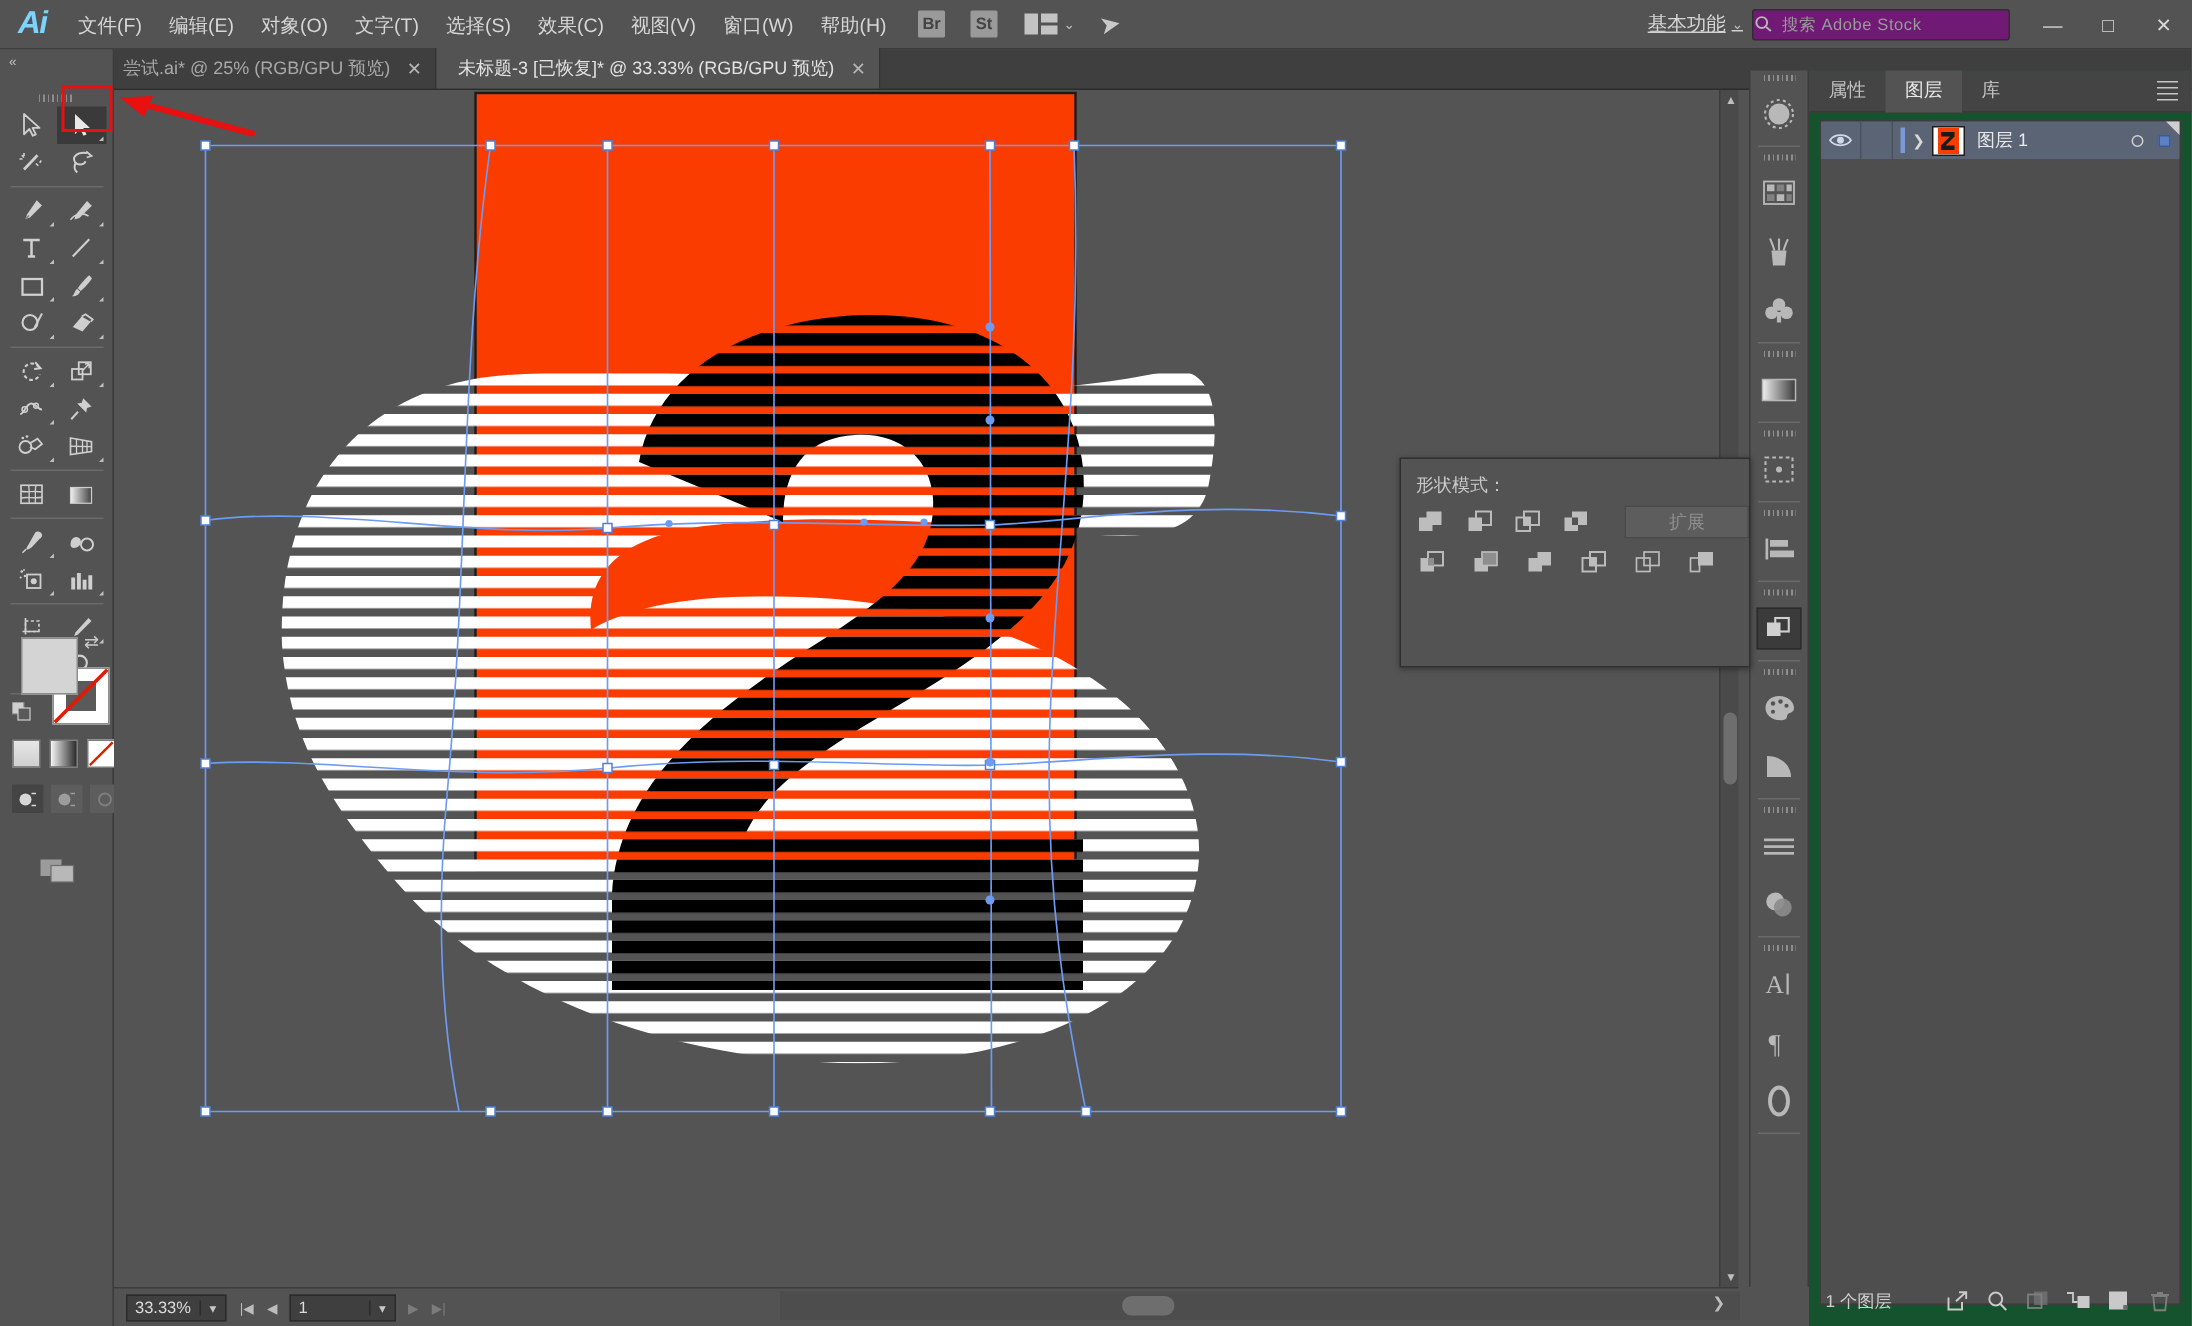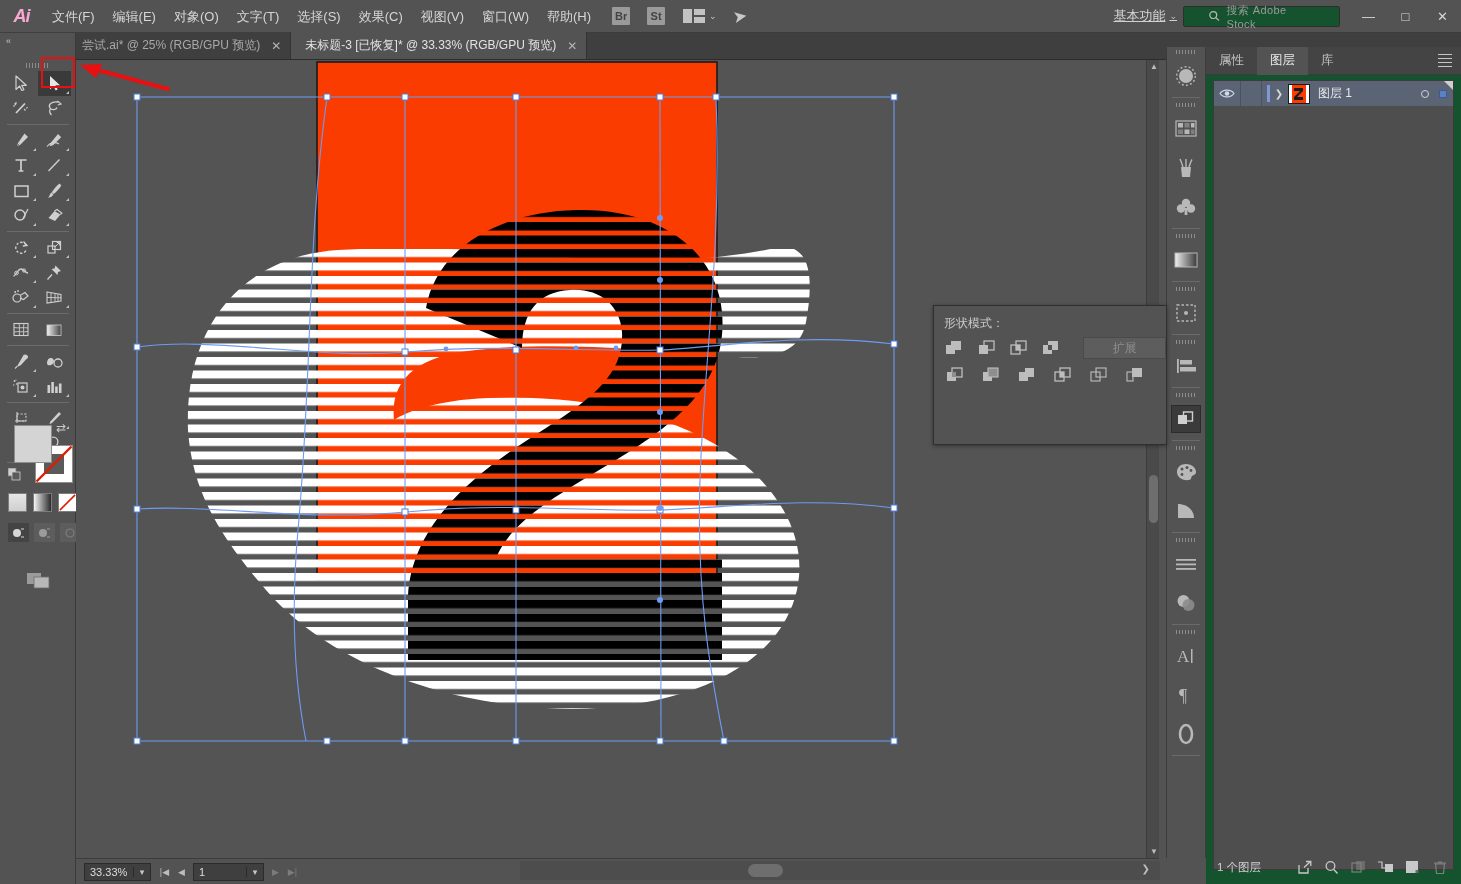--- a/index.html
+++ b/index.html
@@ -14,43 +14,43 @@
   .app { position:relative; width:1461px; height:884px; }
 
   
   .menubar {
     position:absolute; left:0; top:0; width:1461px; height:33px;
     background:#535353; display:flex; align-items:center;
     border-bottom:1px solid #3c3c3c;
   }
   .ai-logo {
     width:43px; height:33px; display:flex; align-items:center; justify-content:center;
-    color:#f9a8d4; font-size:18px; font-weight:bold; font-style:italic;
+    color:#7dd3fc; font-size:21px; font-weight:bold; font-style:italic;
     letter-spacing:-1px;
   }
   .menu-item {
     padding:0 9px; height:33px; line-height:33px; font-size:13px; color:#d6d6d6;
     white-space:nowrap; cursor:default;
   }
   .mb-spacer { flex:1; }
   .brbtn {
     width:18px; height:18px; background:#9a9a9a; color:#434343; font-size:11px;
     font-weight:bold; display:flex; align-items:center; justify-content:center;
     margin-left:12px; border-radius:1px;
   }
   .arrange-ic { margin-left:18px; display:flex; align-items:center; gap:4px; }
   .arrange-box { width:22px; height:14px; position:relative; }
   .arrange-box i { position:absolute; background:#c3c3c3; display:block; }
   .rocket { margin-left:16px; color:#c9c9c9; font-size:17px; transform:rotate(-10deg); }
   .ws-name { font-size:13px; color:#d6d6d6; margin-right:4px;}
   .ws-wrap { display:flex; align-items:center; margin-right:6px;text-decoration:underline; }
   .chev { font-size:9px; color:#c0c0c0; }
   .search-box {
-    display:flex; align-items:center; width:157px; height:21px;
-    background:#14532d; border:1px solid #2e2e2e; border-radius:2px; padding:0 24px;
+    display:flex; align-items:center; width:172px; height:21px;
+    background:#701a75; border:1px solid #2e2e2e; border-radius:2px; padding:0 0;
     margin-right:10px;
   }
   .search-box .txt { font-size:11px; color:#9a9a9a; margin-left:6px; letter-spacing:0.4px;}
   .wbtn { width:37px; height:33px; display:flex; align-items:center; justify-content:center;
           color:#d8d8d8; font-size:13px; }
 
   
   .tabbar {
     position:absolute; left:0; top:33px; width:1461px; height:27px;
     background:#3f3f3f; display:flex; align-items:flex-end;

